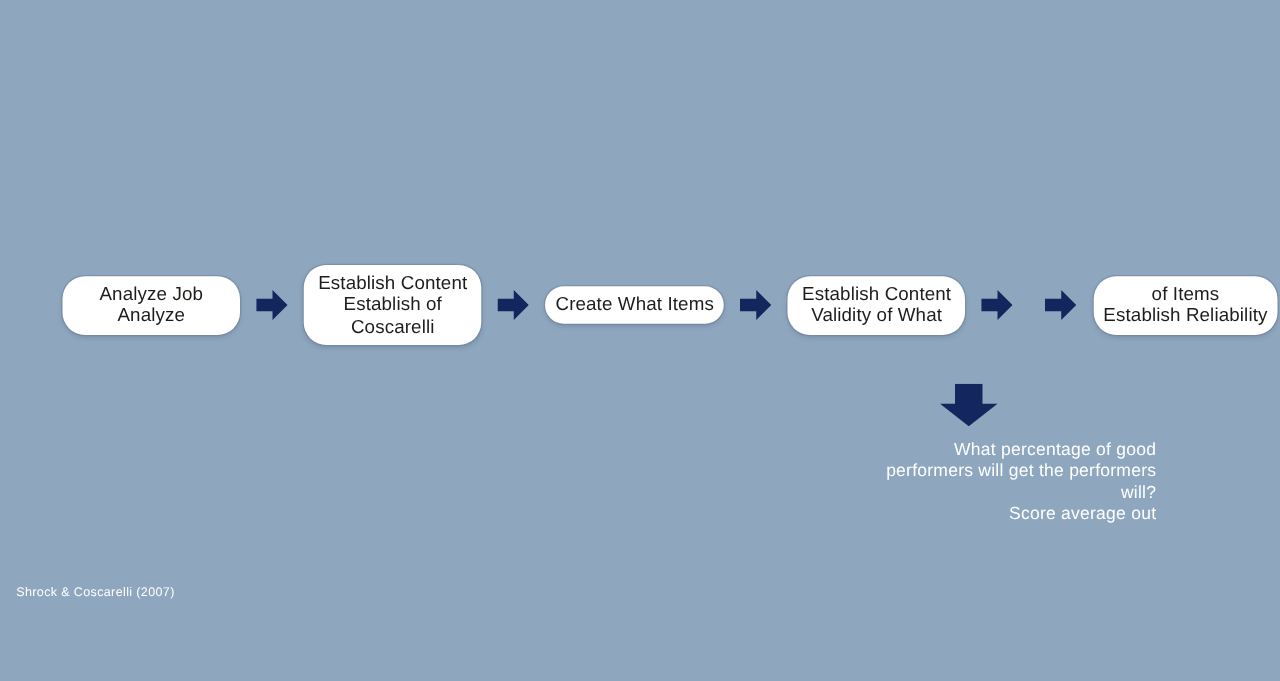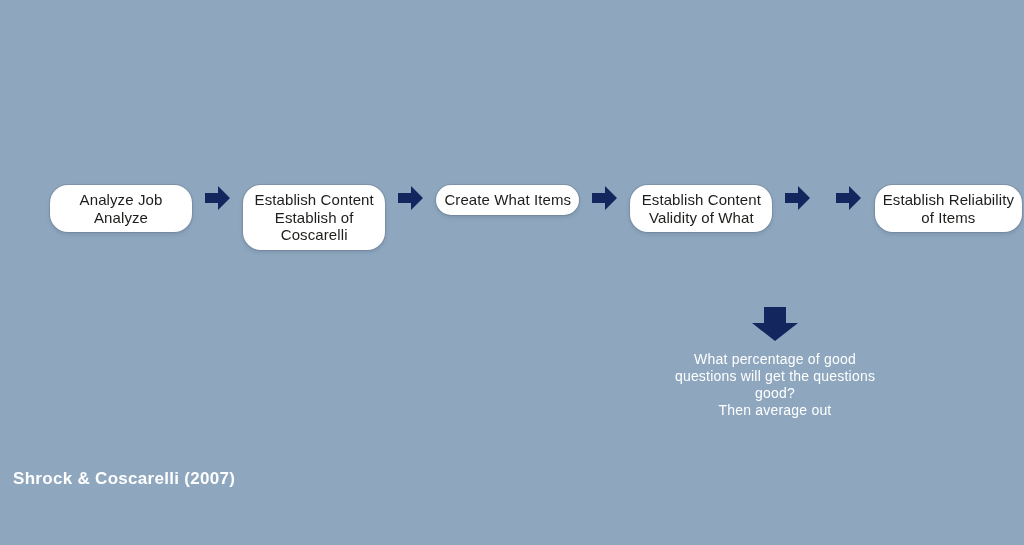--- a/index.html
+++ b/index.html
@@ -18,21 +18,21 @@
   .canvas {
     position: relative;
     width: 1024px; height: 545px;
     background: var(--bg);
   }
   .flow-row {
     position: absolute;
     left: 10px; top: 185px;
     width: 1012px; height: 118px;
     display: flex;
-    align-items: flex-start;
+    align-items: center;
     padding-left: 40px;
   }
   .box {
     flex: 0 0 142px;
     background: var(--box-fill);
     border-radius: 18px;
     box-shadow: 0 0 0 1px rgba(110,125,145,0.45), 0 2px 4px rgba(30,45,70,0.18);
     display: flex;
     align-items: center;
     justify-content: center;
@@ -57,33 +57,32 @@
   .down-arrow {
     position: absolute;
     left: 752px; top: 307px;
     width: 46px; height: 34px;
   }
   .down-arrow svg { display: block; }
   .annotation {
     position: absolute;
     left: 625px; top: 351px;
     width: 300px;
-    text-align: center;
+    text-align: right;
     color: var(--light-text);
     font-size: 14px;
     line-height: 17px;
     letter-spacing: 0.2px;
   }
   .citation {
     position: absolute;
     left: 13px; top: 469px;
     color: var(--light-text);
-    font-size: 17px;
+    font-size: 10px;
     letter-spacing: 0.3px;
-    font-weight: bold;
   }
 </style>
 </head>
 <body>
 
 <div class="canvas">
 
   <div class="flow-row">
 
     <div class="box">
@@ -140,35 +139,35 @@
 
 
     <div class="harrow">
       <svg width="26" height="26" viewBox="0 0 26 26">
           <polygon points="0,8 13,8 13,1 25,13 13,25 13,18 0,18"></polygon>
         </svg>
     </div>
 
     <div class="box">
       <div class="box-text">
+        <span class="ln">of Items</span>
         <span class="ln">Establish Reliability</span>
-        <span class="ln">of Items</span>
       </div>
     </div>
 
   </div>
 
   <div class="down-arrow">
     <svg width="46" height="34" viewBox="0 0 46 34">
         <polygon points="12,0 34,0 34,16 46,16 23,34 0,16 12,16"></polygon>
       </svg>
   </div>
 
   <div class="annotation">
     <div>What percentage of good</div>
-    <div>questions will get the questions</div>
-    <div>good?</div>
-    <div>Then average out</div>
+    <div>performers will get the performers</div>
+    <div>will?</div>
+    <div>Score average out</div>
   </div>
 
   <div class="citation">Shrock &amp; Coscarelli (2007)</div>
 
 </div>
 
 </body></html>

